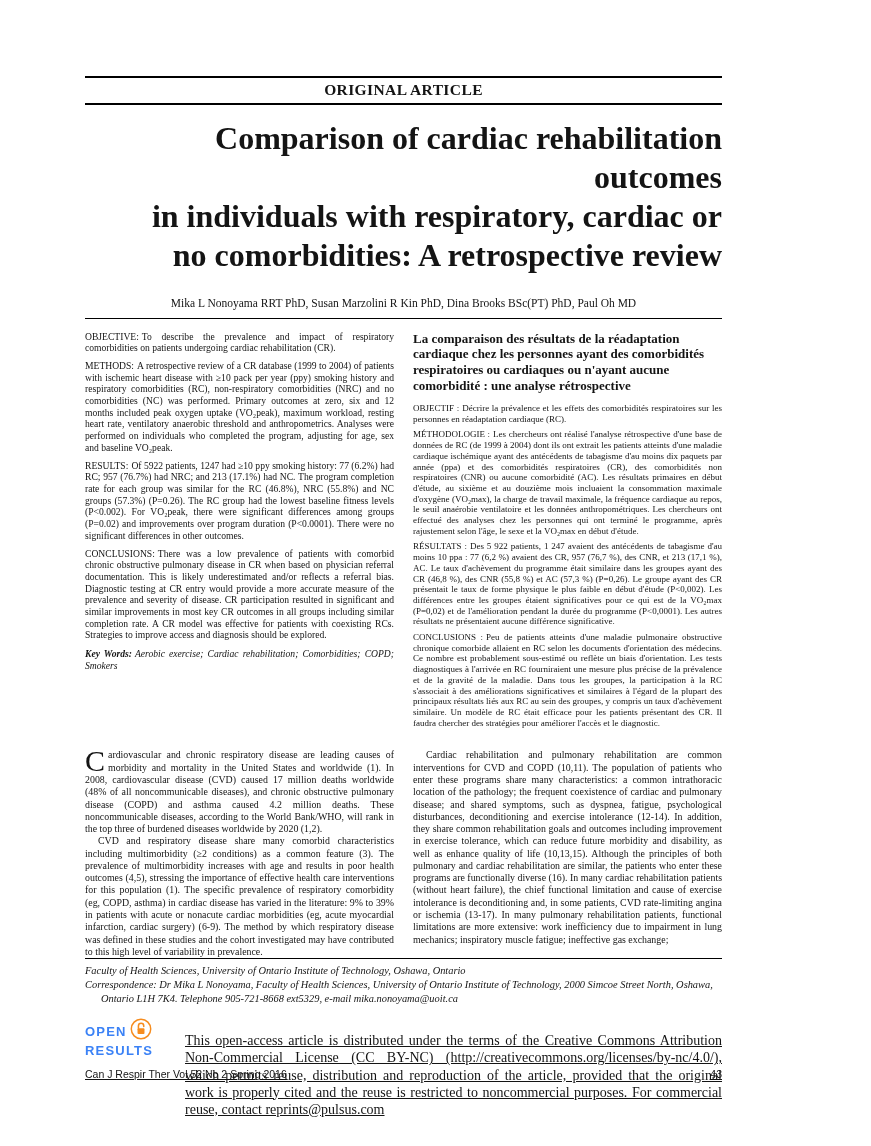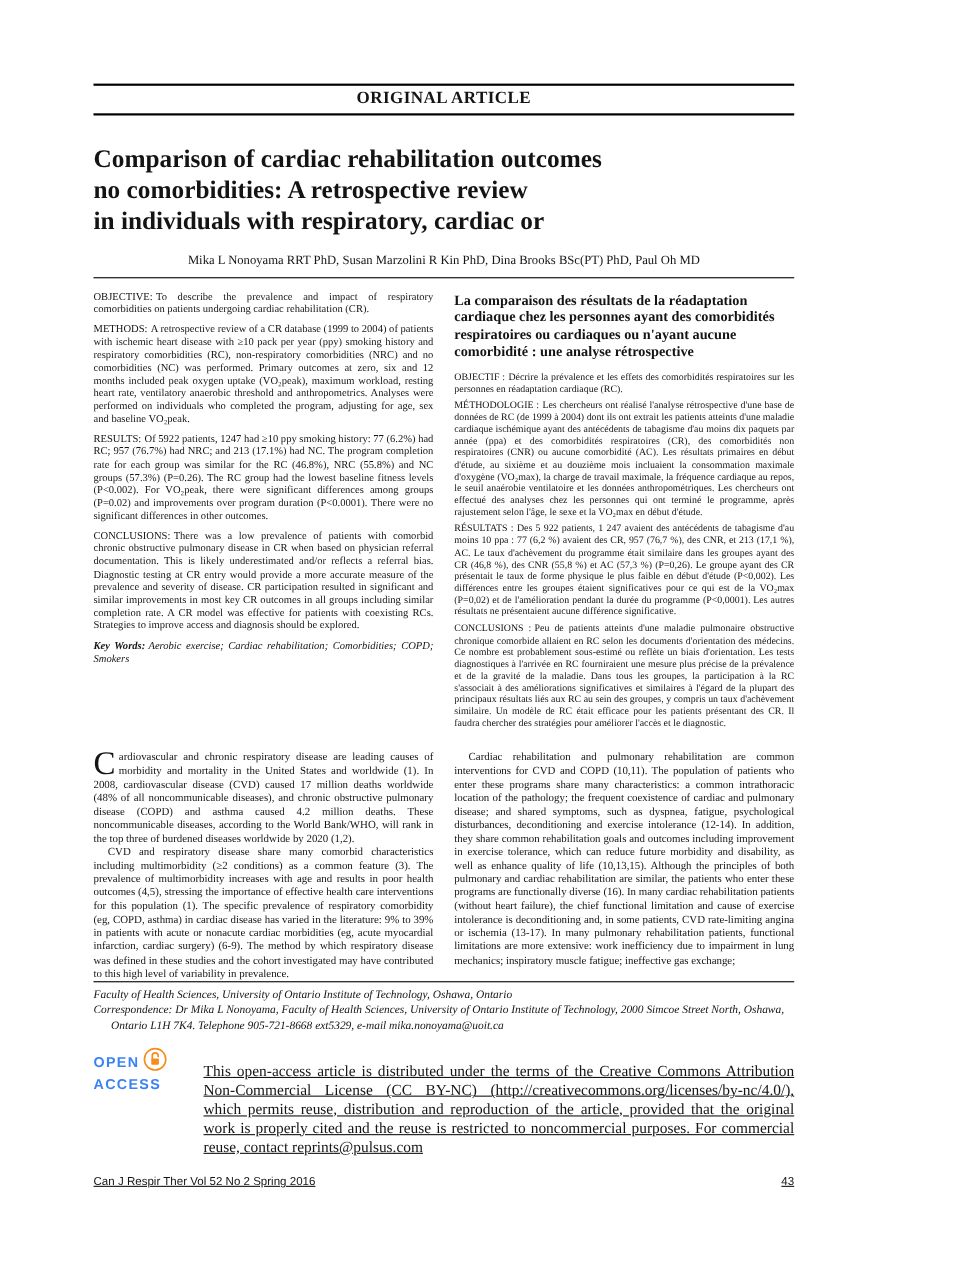--- a/index.html
+++ b/index.html
@@ -13,22 +13,22 @@
     position: absolute; top: 0; left: 0;
     width: 807px; height: 1146px;
     padding: 76px 85px 0; box-sizing: border-box;
   }
   .banner {
     border-top: 2px solid #000; border-bottom: 2px solid #000;
     text-align: center; padding: 3px 0 4px;
   }
   .banner-text { font-size: 15.5px; font-weight: 700; letter-spacing: .4px; }
   .article-title {
-    margin-top: 26px; text-align: left; font-weight: 700;
-    font-size: 23px; line-height: 1.22;
+    margin-top: 14px; text-align: right; font-weight: 700;
+    font-size: 32px; line-height: 1.22;
   }
   .article-title span { display: block; }
   .authors {
     margin-top: 11px; text-align: center; font-size: 11.5px;
     padding-bottom: 9px; border-bottom: 1.3px solid #000;
   }
   .abstract { display: flex; gap: 19px; margin-top: 12px; }
   .col { width: 341px; }
   .abs-en { font-size: 9.6px; line-height: 1.22; text-align: justify; }
   .citation { font-weight: 700; margin: 0 0 7px; }
@@ -70,22 +70,22 @@
 <body>
 
 <div class="page">
 
   <div class="banner">
     <span class="banner-text">ORIGINAL ARTICLE</span>
   </div>
 
   <h1 class="article-title">
     <span>Comparison of cardiac rehabilitation outcomes</span>
+    <span>in individuals with respiratory, cardiac or</span>
     <span>no comorbidities: A retrospective review</span>
-    <span>in individuals with respiratory, cardiac or</span>
   </h1>
 
   <div class="authors">Mika L Nonoyama RRT PhD, Susan Marzolini R Kin PhD, Dina Brooks BSc(PT) PhD, Paul Oh MD</div>
 
   <div class="abstract">
 
     <div class="col abs-en">
       <p class="abs-p">
         <span class="abs-label">OBJECTIVE:</span><span>To describe the prevalence and impact of respiratory comorbidities on patients undergoing cardiac rehabilitation (CR).</span>
       </p>
@@ -145,21 +145,21 @@
       <div class="oa-top">
         <span class="oa-word">OPEN</span>
         <span>
           <svg class="oa-lock" viewBox="0 0 24 24" aria-hidden="true">
             <circle cx="12" cy="12" r="10.6" fill="none" stroke="#F68C1E" stroke-width="1.6"></circle>
             <path d="M9.2 11.2 V8.6 a2.9 2.9 0 0 1 5.8 0 v0.6" fill="none" stroke="#F68C1E" stroke-width="1.7" stroke-linecap="round"></path>
             <rect x="8.2" y="11.2" width="7.6" height="6.2" rx="1" fill="#F68C1E"></rect>
           </svg>
         </span>
       </div>
-      <div class="oa-word oa-access">ACCESS</div>
+      <div class="oa-word oa-access">RESULTS</div>
     </div>
     <p class="oa-text">This open-access article is distributed under the terms of the Creative Commons Attribution Non-Commercial License (CC BY-NC) (http://creativecommons.org/licenses/by-nc/4.0/), which permits reuse, distribution and reproduction of the article, provided that the original work is properly cited and the reuse is restricted to noncommercial purposes. For commercial reuse, contact reprints@pulsus.com</p>
   </div>
 
   <div class="page-footer">
     <span>Can J Respir Ther Vol 52 No 2 Spring 2016</span>
     <span>43</span>
   </div>
 
 </div>

